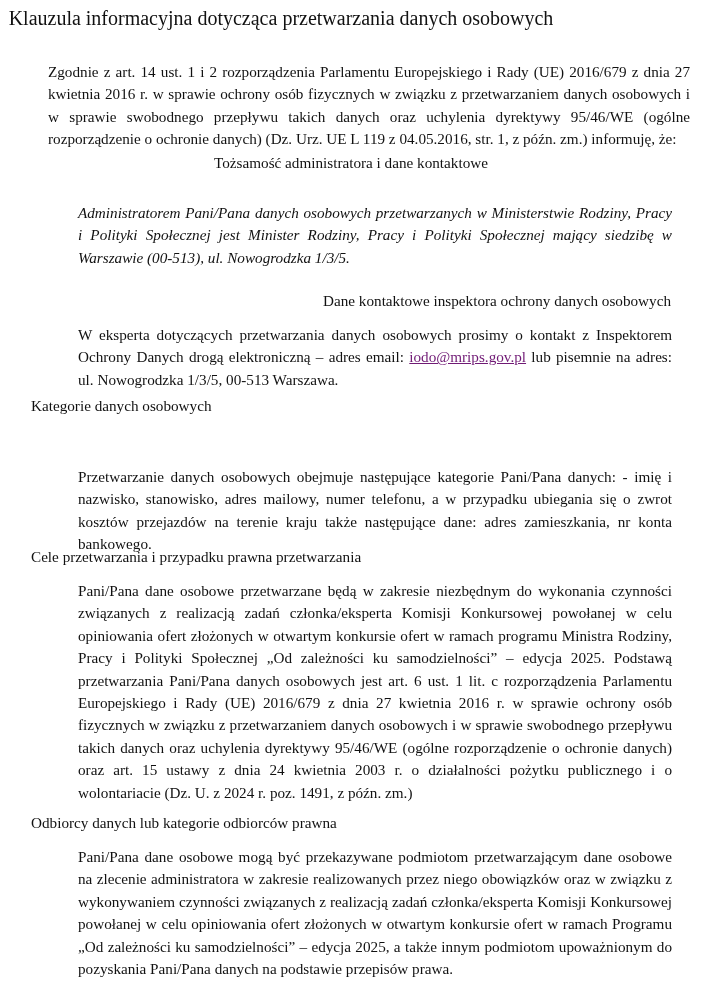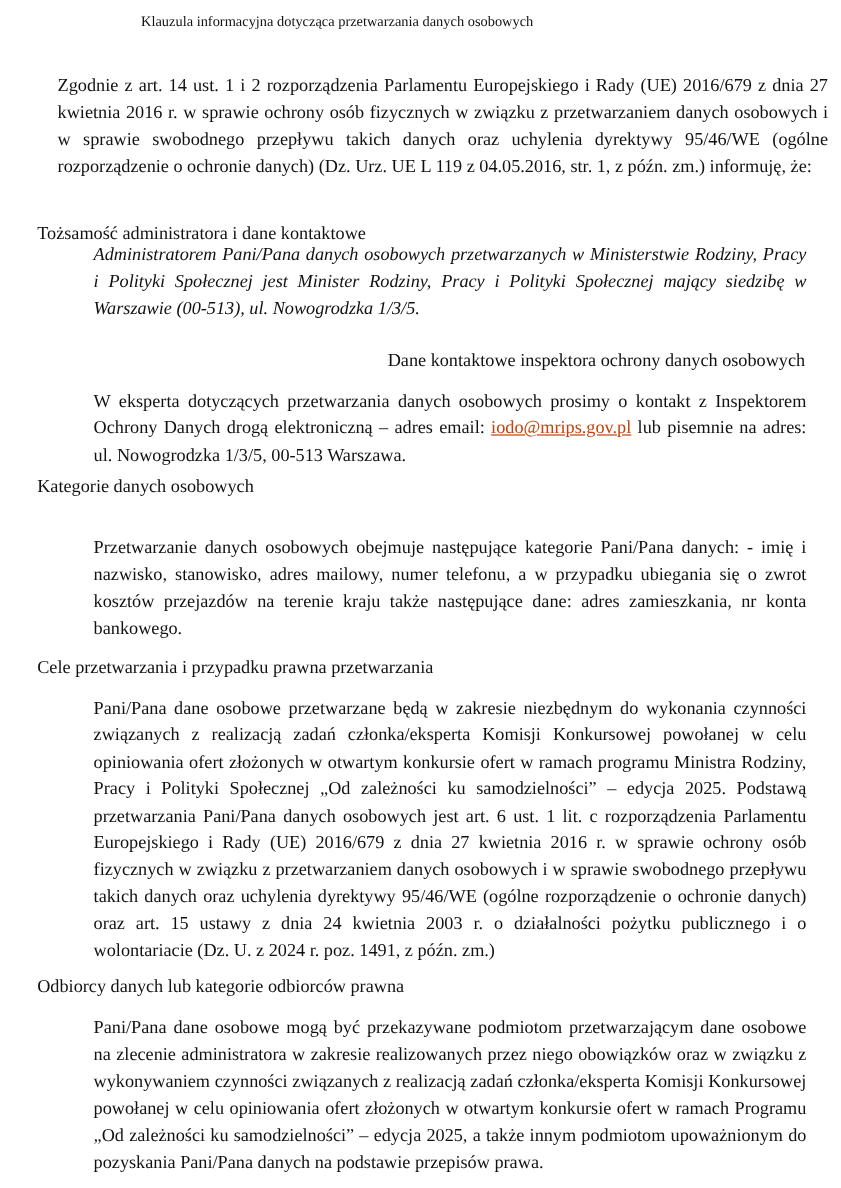--- a/index.html
+++ b/index.html
@@ -22,21 +22,21 @@
       left: 0; top: 0;
       width: 701px;
       height: 990px;
     }
     .title {
       position: absolute;
       top: 7px;
       left: 0;
       width: 562px;
       text-align: center;
-      font-size: 12px;
+      font-size: 20px;
       line-height: 22px;
     }
     .intro {
       position: absolute;
       top: 61px;
       left: 48px;
       width: 642px;
       text-align: justify;
     }
     .heading {
@@ -44,41 +44,41 @@
       left: 31px;
       width: 640px;
     }
     .para {
       position: absolute;
       left: 78px;
       width: 594px;
       text-align: justify;
     }
     .link {
-      color: #c2410c;
+      color: #701a75;
       text-decoration: underline;
     }
   </style>
 </head>
 <body>
 
 <div class="page">
 
   <div class="title">Klauzula informacyjna dotycząca przetwarzania danych osobowych</div>
 
   <div class="intro">Zgodnie z art. 14 ust. 1 i 2 rozporządzenia Parlamentu Europejskiego i Rady (UE) 2016/679 z dnia 27 kwietnia 2016 r. w sprawie ochrony osób fizycznych w związku z przetwarzaniem danych osobowych i w sprawie swobodnego przepływu takich danych oraz uchylenia dyrektywy 95/46/WE (ogólne rozporządzenie o ochronie danych) (Dz. Urz. UE L 119 z 04.05.2016, str. 1, z późn. zm.) informuję, że:</div>
 
-  <div class="heading" style="top:184px;">Tożsamość administratora i dane kontaktowe</div>
+  <div class="heading" style="top:152px;text-align:center;">Tożsamość administratora i dane kontaktowe</div>
   <div class="para" style="top:202px;font-style:italic;">Administratorem Pani/Pana danych osobowych przetwarzanych w Ministerstwie Rodziny, Pracy i Polityki Społecznej jest Minister Rodziny, Pracy i Polityki Społecznej mający siedzibę w Warszawie (00-513), ul. Nowogrodzka 1/3/5.</div>
 
   <div class="heading" style="top:290px;text-align:right;">Dane kontaktowe inspektora ochrony danych osobowych</div>
   <div class="para" style="top:324px;"><span>W eksperta dotyczących przetwarzania danych osobowych prosimy o kontakt z Inspektorem Ochrony Danych drogą elektroniczną – adres email: </span><a class="link" href="#">iodo@mrips.gov.pl</a><span> lub pisemnie na adres: ul. Nowogrodzka 1/3/5, 00-513 Warszawa.</span></div>
 
   <div class="heading" style="top:395px;">Kategorie danych osobowych</div>
-  <div class="para" style="top:446px;">Przetwarzanie danych osobowych obejmuje następujące kategorie Pani/Pana danych: - imię i nazwisko, stanowisko, adres mailowy, numer telefonu, a w przypadku ubiegania się o zwrot kosztów przejazdów na terenie kraju także następujące dane: adres zamieszkania, nr konta bankowego.</div>
+  <div class="para" style="top:466px;">Przetwarzanie danych osobowych obejmuje następujące kategorie Pani/Pana danych: - imię i nazwisko, stanowisko, adres mailowy, numer telefonu, a w przypadku ubiegania się o zwrot kosztów przejazdów na terenie kraju także następujące dane: adres zamieszkania, nr konta bankowego.</div>
 
   <div class="heading" style="top:546px;">Cele przetwarzania i przypadku prawna przetwarzania</div>
   <div class="para" style="top:580px;">Pani/Pana dane osobowe przetwarzane będą w zakresie niezbędnym do wykonania czynności związanych z realizacją zadań członka/eksperta Komisji Konkursowej powołanej w celu opiniowania ofert złożonych w otwartym konkursie ofert w ramach programu Ministra Rodziny, Pracy i Polityki Społecznej „Od zależności ku samodzielności” – edycja 2025. Podstawą przetwarzania Pani/Pana danych osobowych jest art. 6 ust. 1 lit. c rozporządzenia Parlamentu Europejskiego i Rady (UE) 2016/679 z dnia 27 kwietnia 2016 r. w sprawie ochrony osób fizycznych w związku z przetwarzaniem danych osobowych i w sprawie swobodnego przepływu takich danych oraz uchylenia dyrektywy 95/46/WE (ogólne rozporządzenie o ochronie danych) oraz art. 15 ustawy z dnia 24 kwietnia 2003 r. o działalności pożytku publicznego i o wolontariacie (Dz. U. z 2024 r. poz. 1491, z późn. zm.)</div>
 
   <div class="heading" style="top:812px;">Odbiorcy danych lub kategorie odbiorców prawna</div>
   <div class="para" style="top:846px;">Pani/Pana dane osobowe mogą być przekazywane podmiotom przetwarzającym dane osobowe na zlecenie administratora w zakresie realizowanych przez niego obowiązków oraz w związku z wykonywaniem czynności związanych z realizacją zadań członka/eksperta Komisji Konkursowej powołanej w celu opiniowania ofert złożonych w otwartym konkursie ofert w ramach Programu „Od zależności ku samodzielności” – edycja 2025, a także innym podmiotom upoważnionym do pozyskania Pani/Pana danych na podstawie przepisów prawa.</div>
 
 </div>
 
 </body></html>

